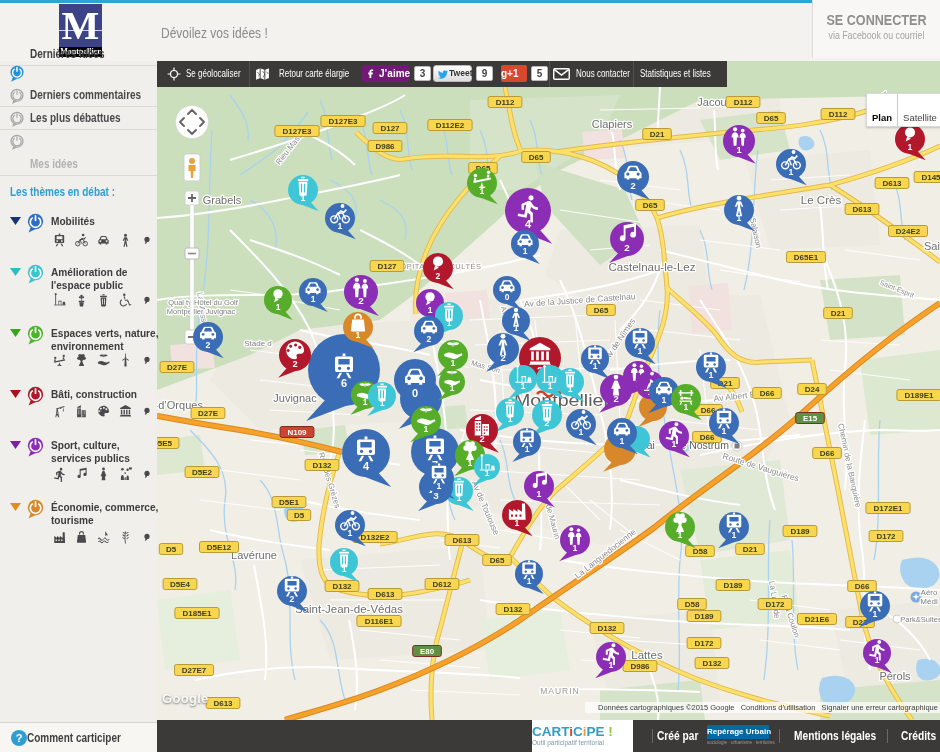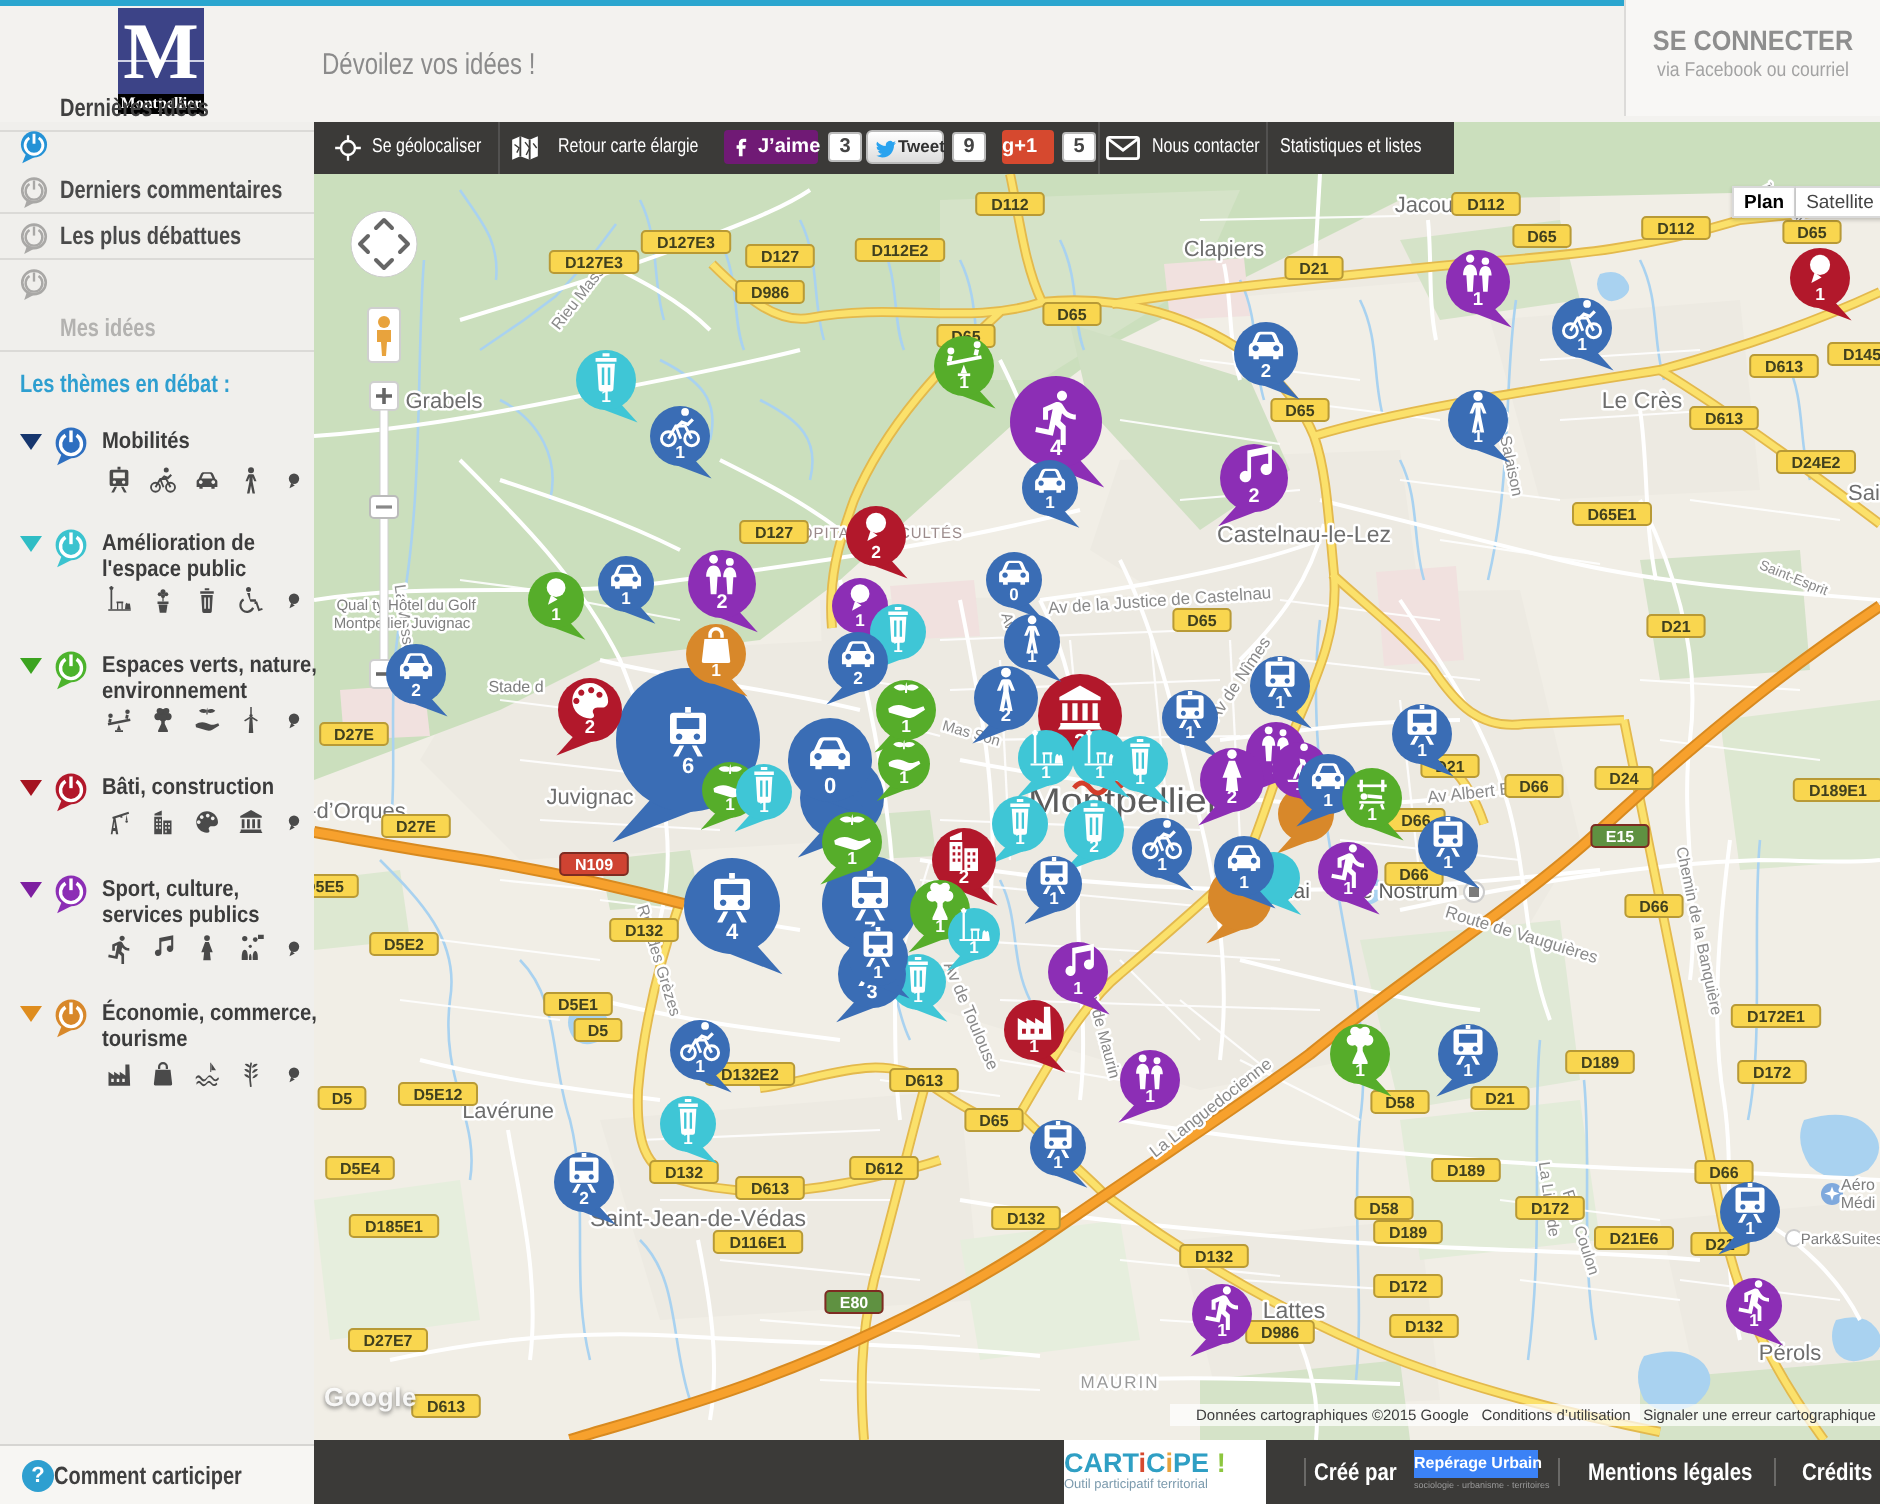--- a/index.html
+++ b/index.html
@@ -31,26 +31,26 @@
 .fbbtn{position:absolute;left:205px;top:4px;width:47px;height:17px;background:#701a75;border-radius:2px;color:#fff;font-size:10px;font-weight:bold;line-height:17px}
 .cnt{position:absolute;top:5px;height:15px;background:#fff;border:1px solid #bbb;border-radius:2px;color:#444;font-size:10px;font-weight:bold;text-align:center;line-height:13px}
 .twbtn{position:absolute;left:276px;top:4px;width:39px;height:17px;background:linear-gradient(#fff,#ddd);border:1px solid #bbb;border-radius:3px;color:#333;font-size:8.5px;font-weight:bold;line-height:15px}
 .gpbtn{position:absolute;left:344px;top:4px;width:26px;height:17px;background:#d6492f;border-radius:2px;color:#fff;font-size:10px;font-weight:bold;line-height:17px}
 #footer{left:157px;top:720px;width:783px;height:32px;background:#3b3a38}
 #cartibox{position:absolute;left:375px;top:0;width:101px;height:32px;background:#fff;text-align:left}
 #cartibox .l1{margin-top:4px;font-size:13.5px;font-weight:bold;color:#2f9fc4}
 #cartibox .l2{font-size:6.5px;color:#7b9aad}
 .fitem{position:absolute;top:0;height:32px;line-height:32px;color:#fff;font-size:12px;font-weight:bold;transform:scaleX(.85);transform-origin:0 50%;white-space:nowrap}
 .fsep{position:absolute;top:9px;width:1px;height:14px;background:#6a6967}
-#repurb{position:absolute;left:550px;top:5px;width:62px;height:14px;background:#3b82f6;color:#fff;font-size:8px;font-weight:bold;text-align:center;line-height:14px;white-space:nowrap}
+#repurb{position:absolute;left:550px;top:5px;width:62px;height:14px;background:#0369a1;color:#fff;font-size:8px;font-weight:bold;text-align:center;line-height:14px;white-space:nowrap}
 #repurb2{position:absolute;left:550px;top:20px;width:60px;font-size:4.5px;color:#9a9a9a;text-align:center}
 #attrib{left:585px;top:702px;width:355px;height:11px;background:rgba(255,255,255,.7);font-size:7.5px;color:#3c3c3c;line-height:11px;text-align:right;white-space:nowrap}
 #glogo{left:162px;top:691px;font-size:13px;font-weight:bold;color:rgba(255,255,255,.9);text-shadow:0 1px 2px rgba(90,90,90,.8);letter-spacing:.3px}
 #pmbtns{left:866px;top:93px;height:16px;font-size:9.5px;font-weight:bold;display:flex;white-space:nowrap}
-#pmbtns .b{height:16px;line-height:16px;padding:0 5px;background:#fff;border:1px solid #d9d9d9;color:#000;box-shadow:0 1px 2px rgba(0,0,0,.2)}
+#pmbtns .b{height:16px;line-height:16px;padding:16px 5px;background:#fff;border:1px solid #d9d9d9;color:#000;box-shadow:0 1px 2px rgba(0,0,0,.2)}
 #pmbtns .b2{font-weight:normal;color:#444;border-left:none}
 </style></head><body>
 <div id="page">
 
 <svg class="abs" style="left:157px;top:61px" width="783" height="659" viewBox="157 61 783 659">
 <rect x="157" y="61" width="783" height="659" fill="#f1eee6"></rect>
 <polygon points="410,300 760,295 790,420 760,470 700,525 600,545 470,505 415,430" fill="#edeae2"></polygon>
 <polygon points="560,230 700,225 710,300 600,310 545,275" fill="#edeae2"></polygon>
 <polygon points="745,160 870,150 880,245 770,250" fill="#edeae2"></polygon>
 <polygon points="560,95 780,90 780,135 600,150" fill="#edeae2"></polygon>

